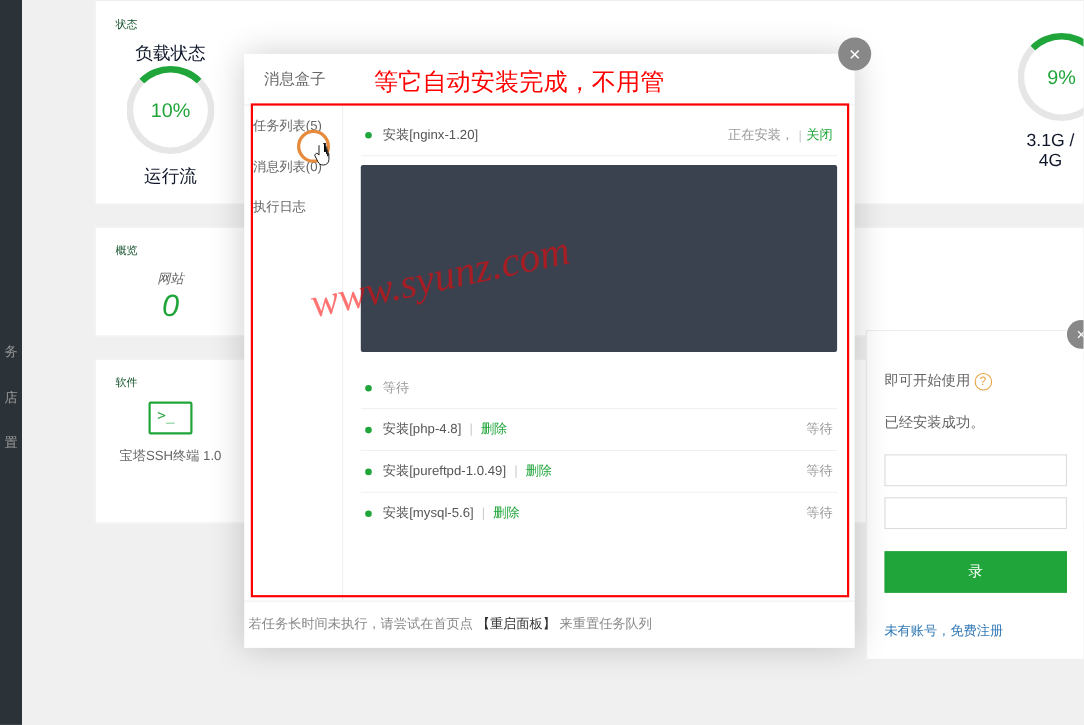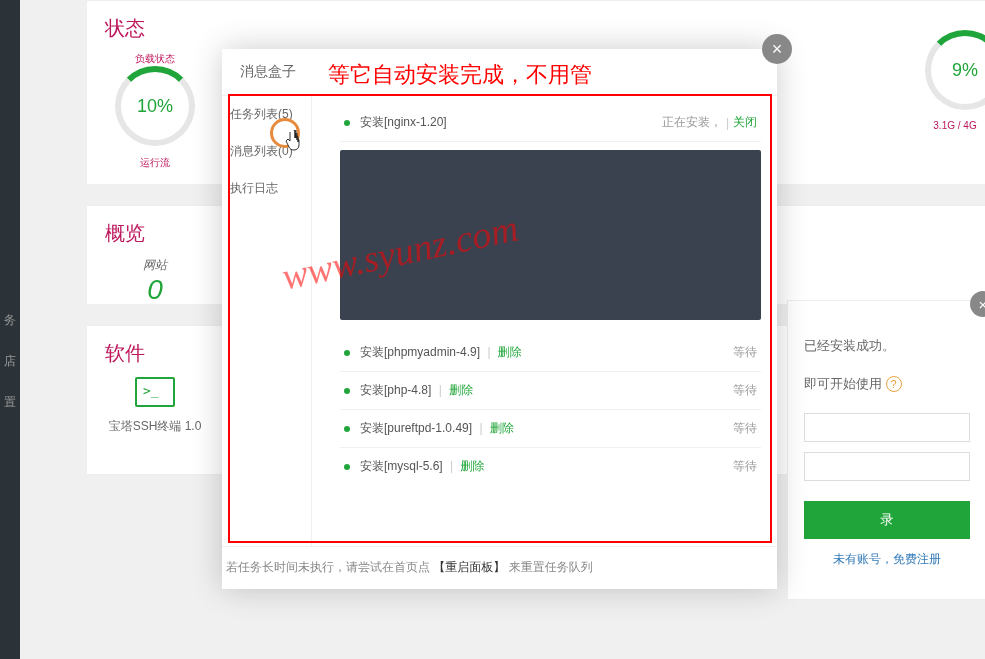--- a/index.html
+++ b/index.html
@@ -26,33 +26,33 @@
       position: absolute;
       left: 86px; top: 0;
       width: 900px;
     }
     .card {
       background: #fff;
       border: 1px solid #eee;
       margin-bottom: 20px;
       padding: 14px 18px;
     }
-    .card-title { font-size: 20px; color: #be185d; margin-bottom: 10px; }
+    .card-title { font-size: 10px; color: #14532d; margin-bottom: 10px; }
     .status-row { display: flex; gap: 40px; }
     .gauge-block { text-align: center; width: 100px; }
     .gauge {
       width: 80px; height: 80px;
       border: 6px solid #e6e6e6;
       border-top-color: #20a53a;
       border-radius: 50%;
       display: flex; align-items: center; justify-content: center;
       font-size: 18px; color: #20a53a;
       margin: 0 auto 10px;
     }
-    .gauge-label { font-size: 10px; color: #be185d; }
+    .gauge-label { font-size: 16px; color: #0f172a; }
     .overview-row .col { text-align: center; width: 100px; font-style: italic; }
     .big-num { font-size: 28px; color: #20a53a; }
     .software-item { text-align: center; width: 100px; display: inline-block; }
     .soft-icon {
       width: 40px; height: 30px;
       border: 2px solid #20a53a;
       display: inline-block;
       position: relative;
       border-radius: 2px;
     }
@@ -87,21 +87,21 @@
       color: #fff;
       font-size: 18px;
       display: flex; align-items: center; justify-content: center;
       cursor: pointer;
     }
     .modal-header {
       padding: 14px 18px;
       font-size: 14px;
       border-bottom: 1px solid #f0f0f0;
     }
-    .modal-body { display: flex; height: calc(100% - 90px); gap: 12px; }
+    .modal-body { display: flex; height: calc(100% - 90px); }
     .modal-sidebar {
       width: 90px;
       border-right: 1px solid #f0f0f0;
       font-size: 12px;
     }
     .modal-sidebar .m-item { padding: 10px 8px; cursor: pointer; color: #666; }
     .modal-content-area {
       flex: 1;
       padding: 12px 16px;
       overflow: hidden;
@@ -157,29 +157,29 @@
       display: inline-block; width: 16px; height: 16px;
       border: 1px solid #e8a33d; color: #e8a33d;
       border-radius: 50%; text-align: center; line-height: 14px;
       font-size: 11px;
     }
     .green-btn {
       background: #20a53a; color: #fff;
       width: 100%; padding: 10px; border: none;
       margin-top: 10px;
     }
-    .blue-link { color: #337ab7; text-align: center; display: block; margin-top: 12px; }
+    .blue-link { color: #337ab7; display: block; margin-top: 26px; }
     .input-ghost {
       border: 1px solid #ddd; width: 100%; padding: 6px;
       margin-bottom: 10px;
     }
     
     .anno-text {
       position: absolute;
-      left: 328px; top: 60px;
+      left: 340px; top: 60px;
       color: #ff0000;
       font-size: 22px;
       font-family: "SimHei", sans-serif;
       z-index: 100;
     }
     .anno-box {
       position: absolute;
       left: 228px; top: 94px;
       width: 544px; height: 449px;
       border: 2px solid #ff0000;
@@ -255,25 +255,25 @@
 <div class="right-panel">
   <div class="gauge">9%</div>
   <div class="gauge-label">3.1G / 4G</div>
   <div style="margin-top:230px; font-size:13px; color:#555;">磁盘IC</div>
   <div style="margin-top:50px;">行</div>
   <div>KB</div>
 </div>
 
 <div class="side-popup">
   <div class="side-close">×</div>
-  <div class="side-row">已经安装成功。</div>
   <div class="side-row">
     <span>即可开始使用</span>
     <span class="help-icon">?</span>
   </div>
+  <div class="side-row">已经安装成功。</div>
   <input class="input-ghost" style="">
   <input class="input-ghost" style="">
   <button class="green-btn">录</button>
   <a class="blue-link">未有账号，免费注册</a>
 </div>
 
 <div class="modal-overlay">
   <div class="modal-close">×</div>
   <div class="modal-header">消息盒子</div>
   <div class="modal-body">
@@ -287,25 +287,20 @@
         <span class="dot"></span>
         <span class="task-name">安装[nginx-1.20]</span>
         <span class="task-status">正在安装，</span>
         <span class="divider">|</span>
         <span class="link-green">关闭</span>
       </div>
       <div class="terminal"></div>
 
       <div class="task-row">
         <span class="dot"></span>
-        <span class="task-name">
-          <span>安装[phpmyadmin-4.9]</span>
-          <span class="divider">|</span>
-          <span class="link-green">删除</span>
-        </span>
         <span class="task-status">等待</span>
       </div>
       <div class="task-row">
         <span class="dot"></span>
         <span class="task-name">
           <span>安装[php-4.8]</span>
           <span class="divider">|</span>
           <span class="link-green">删除</span>
         </span>
         <span class="task-status">等待</span>

